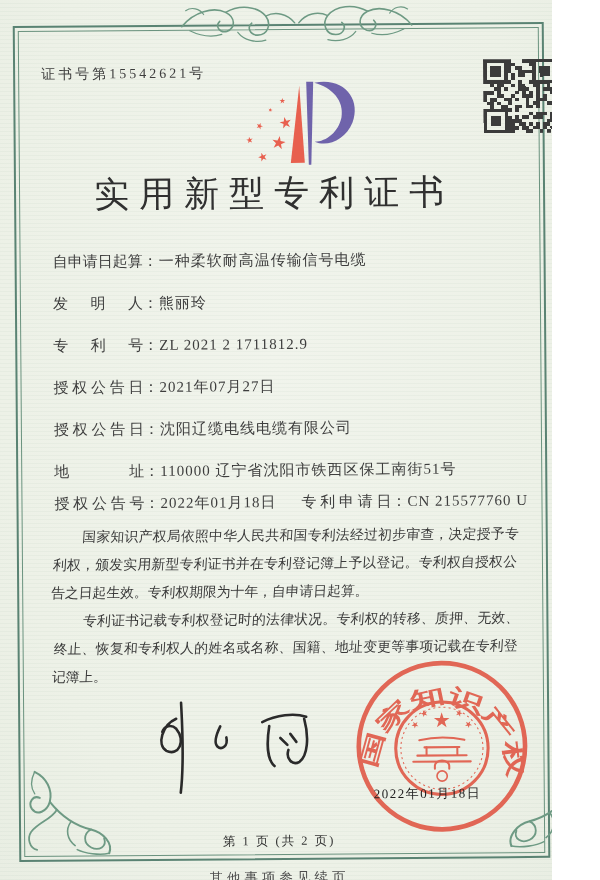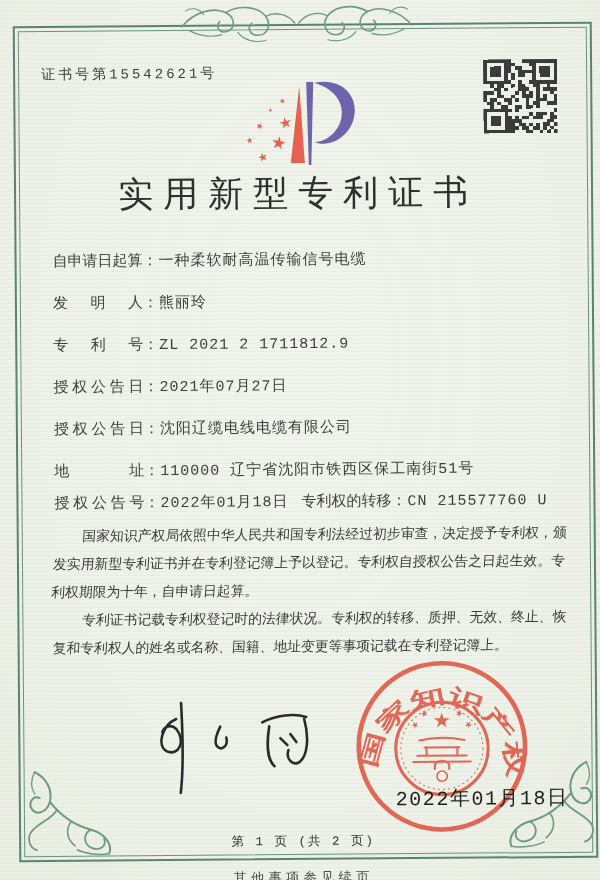--- a/index.html
+++ b/index.html
@@ -1,21 +1,21 @@
 <!DOCTYPE html>
 <html><head>
 <meta charset="utf-8">
 <style>
   html,body{margin:0;padding:0;background:#fff;}
   .sheet{
-    position:relative;width:600px;height:880px;overflow:hidden;
+    position:relative;width:552px;height:880px;overflow:hidden;
     background:
       repeating-linear-gradient(0deg, rgba(140,170,150,0.07) 0 1px, rgba(0,0,0,0) 1px 4px),
       radial-gradient(ellipse at 50% 40%, #f1f4ec 0%, #edf1e7 70%, #e9eee3 100%);
-    font-family:Liberation Mono, monospace;
+    font-family:Liberation Serif, serif;
     color:#333;
   }
   .tilt{position:absolute;inset:0;transform:rotate(-0.45deg);transform-origin:50% 50%;}
   .frame{position:absolute;pointer-events:none;}
   .frame.outer{left:16px;top:24px;right:5px;bottom:20px;border:2px solid #5a8373;}
   .frame.inner{left:21px;top:29px;right:10px;bottom:25px;border:1px solid #6b937f;}
   .ornament{position:absolute;}
   .cert-no{position:absolute;left:44px;top:64px;font-size:14px;letter-spacing:3px;color:#3d3d3d;}
   .logo{position:absolute;left:228px;top:68px;}
   .qr{position:absolute;left:486px;top:61px;}
@@ -27,21 +27,21 @@
     vertical-align:top;letter-spacing:0;}
   .fvalue{letter-spacing:1px;}
   .grant{display:flex;margin-top:-10px;}
   .grant .pair1{flex:0 0 247px;}
   .notice{position:absolute;left:52px;right:36px;top:522px;font-size:13.8px;line-height:2.02;
     color:#3a3a3a;text-align:justify;}
   .notice p{margin:0;text-indent:2em;transform:skewX(-4deg);}
   .director{position:absolute;left:55px;top:730px;font-size:15.5px;letter-spacing:4px;color:#2e2e2e;line-height:32px;}
   .signature{position:absolute;left:132px;top:696px;}
   .seal{position:absolute;left:342px;top:650px;opacity:0.88;}
-  .seal-date{position:absolute;left:393px;top:786px;font-size:20px;letter-spacing:1.5px;color:#1f1f1f;z-index:5;}
+  .seal-date{position:absolute;left:371px;top:786px;font-size:13px;letter-spacing:1.5px;color:#1f1f1f;z-index:5;}
   .page-footer{position:absolute;left:0;right:0;top:833px;text-align:center;font-size:12.5px;
     letter-spacing:2px;color:#333;}
   .clipped-next{position:absolute;left:0;right:0;top:869px;text-align:center;font-size:13.5px;
     letter-spacing:4px;color:#4c4c4c;}
   svg .green-line{stroke:#6e9a84;fill:none;stroke-linecap:round;}
 </style>
 </head>
 <body>
 
 <div class="sheet">
@@ -358,21 +358,21 @@
         <span class="flabel">授权公告日</span><span class="fvalue">：沈阳辽缆电线电缆有限公司</span>
       </div>
       <div class="row">
         <span class="flabel">地址</span><span class="fvalue">：110000 辽宁省沈阳市铁西区保工南街51号</span>
       </div>
       <div class="row grant">
         <span class="pair1">
           <span class="flabel">授权公告号</span><span class="fvalue">：2022年01月18日</span>
         </span>
         <span class="pair2">
-          <span class="flabel">专利权的转移</span><span class="fvalue">：CN 215577760 U</span>
+          <span class="flabel">专利申请日</span><span class="fvalue">：CN 215577760 U</span>
         </span>
       </div>
     </div>
 
     <div class="notice">
       <p>国家知识产权局依照中华人民共和国专利法经过初步审查，决定授予专利权，颁发实用新型专利证书并在专利登记簿上予以登记。专利权自授权公告之日起生效。专利权期限为十年，自申请日起算。</p>
       <p>专利证书记载专利权登记时的法律状况。专利权的转移、质押、无效、终止、恢复和专利权人的姓名或名称、国籍、地址变更等事项记载在专利登记簿上。</p>
     </div>
 
 

